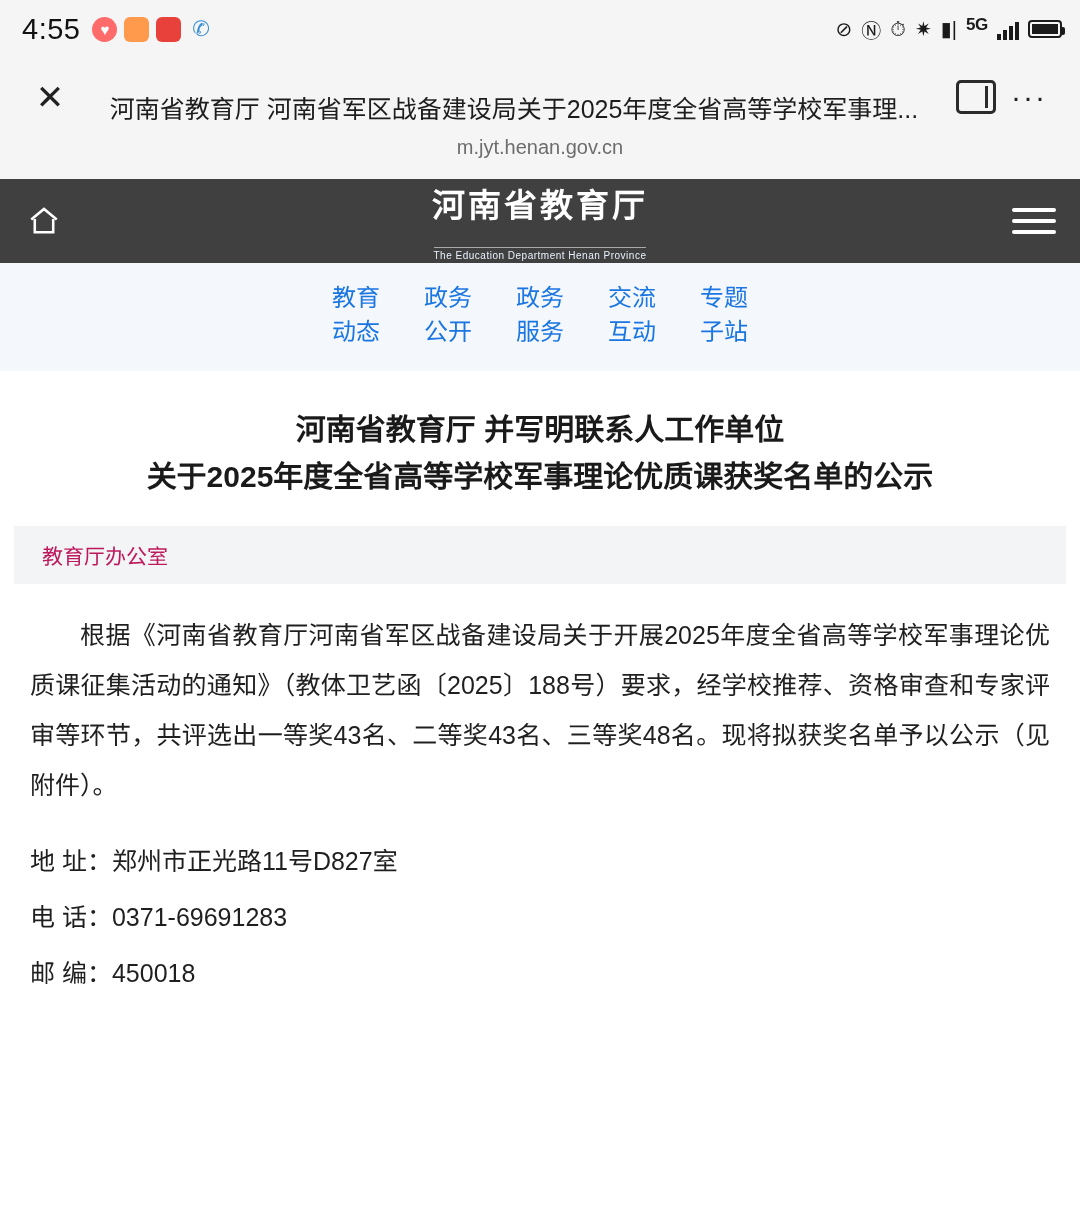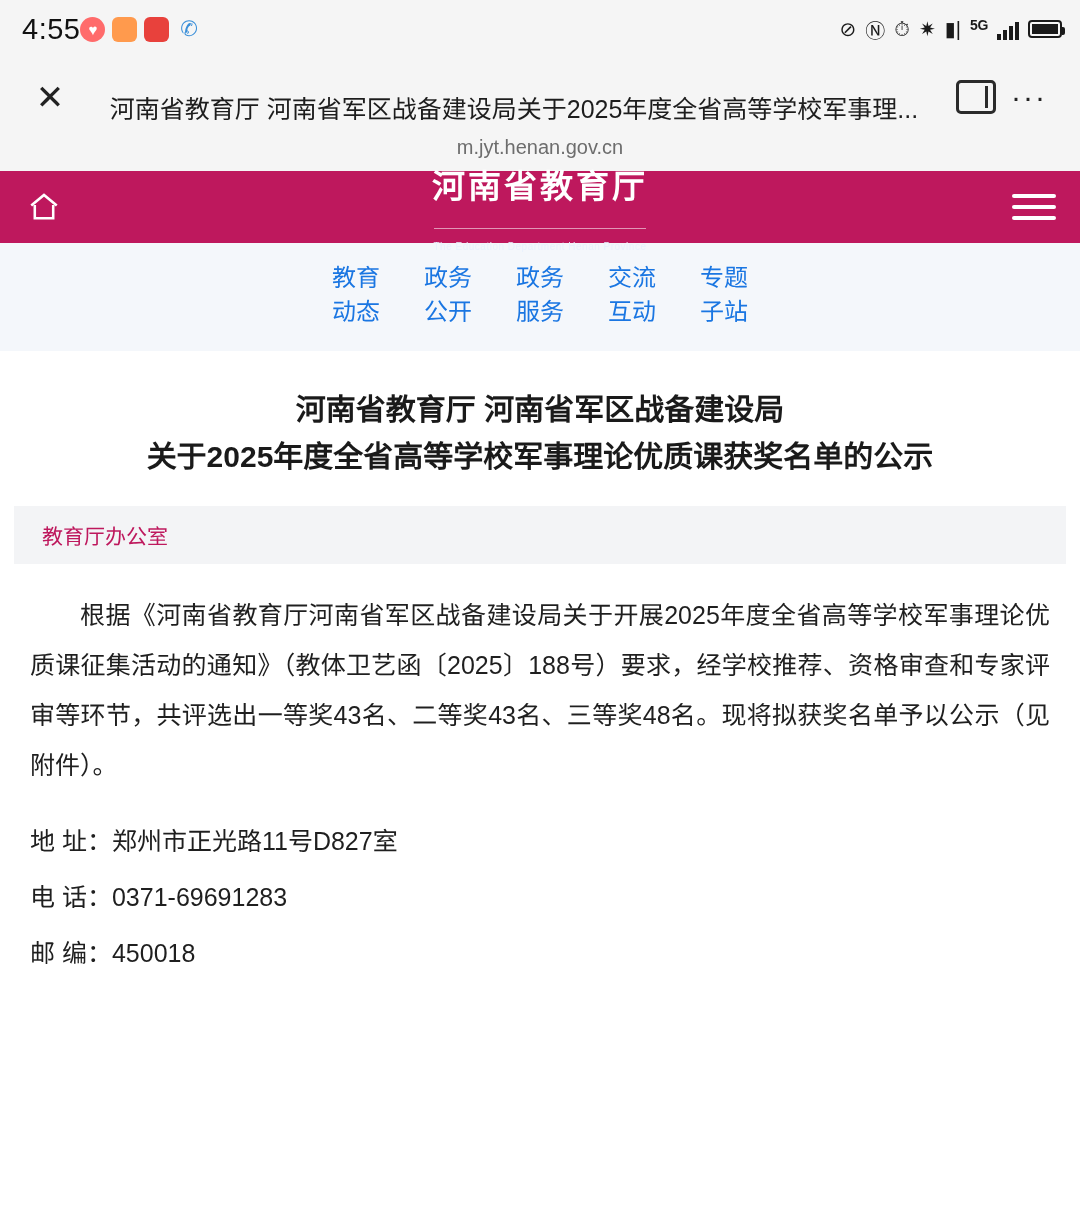--- a/index.html
+++ b/index.html
@@ -19,20 +19,21 @@
     display: flex;
     align-items: center;
     padding: 0 22px;
     position: relative;
   }
   .clock {
     font-size: 29px;
     color: #111;
     font-weight: 500;
     letter-spacing: .5px;
+    margin-right: 12px;
   }
   .status-icons-left { display: flex; align-items: center; gap: 7px; }
   .sq { width: 25px; height: 25px; border-radius: 6px; display: inline-block; }
   .sq.heart { background: #ff6b6b; border-radius: 50%; position: relative; }
   .sq.heart::after {
     content: "♥"; color: #fff; font-size: 15px; position: absolute;
     left: 50%; top: 50%; transform: translate(-50%,-50%);
   }
   .sq.orange { background: #ff9a4d; }
   .sq.red { background: #e8413c; }
@@ -45,21 +46,21 @@
     top: 0;
     height: 58px;
     display: flex;
     align-items: center;
     gap: 9px;
     color: #1a1a1a;
     font-size: 20px;
   }
   .status-right .g { display: flex; align-items: center; }
   .net-label {
-    font-size: 14px; font-weight: 700; letter-spacing: -.3px;
+    font-size: 17px; font-weight: 700; letter-spacing: -.3px;
     transform: translateY(-4px);
   }
   .bars { display: flex; align-items: flex-end; gap: 2px; height: 22px; }
   .bars i { width: 4px; background: #1a1a1a; display: block; }
   .bars i:nth-child(1){height:6px;} .bars i:nth-child(2){height:10px;}
   .bars i:nth-child(3){height:14px;} .bars i:nth-child(4){height:18px;}
   .battery {
     width: 34px; height: 18px; border: 2px solid #1a1a1a; border-radius: 4px;
     position: relative; display: inline-block;
   }
@@ -109,43 +110,43 @@
   }
   .more-dots {
     width: 46px; flex: 0 0 46px; text-align: center;
     font-size: 30px; color: #222; letter-spacing: 2px;
   }
   .url-bar {
     background: #f5f5f5;
     text-align: center;
     font-size: 20px;
     color: #6d6d6d;
-    padding-bottom: 12px;
+    padding-bottom: 20px;
   }
 
   
   .site-header {
-    height: 72px;
-    background: #be185d;
+    height: 84px;
+    background: #404040;
     display: flex;
     align-items: center;
     justify-content: space-between;
     padding: 0 24px;
     position: relative;
   }
   .home-icon { width: 40px; height: 40px; color: #fff; display:flex; align-items:center; justify-content:center;}
   .site-logo { position: absolute; left: 0; right: 0; text-align: center; pointer-events: none; }
   .site-logo .cn {
     font-family: "Liberation Serif", "DejaVu Serif", serif;
     font-size: 33px; color: #fff; letter-spacing: 3px; font-weight: 700;
   }
   .site-logo .en {
     font-size: 10px; color: #e8f1fd; letter-spacing: .5px; margin-top: 20px;
     border-top: 1px solid rgba(255,255,255,.55);
-    display: inline-block; padding-top: 12px;
+    display: inline-block; padding-top: 2px;
   }
   .hamburger { width: 44px; display: flex; flex-direction: column; gap: 7px; z-index:2;}
   .hamburger i { display:block; height: 4px; background: #fff; border-radius: 2px; }
 
   
   .nav {
     background: #f4f7fb;
     display: flex;
     justify-content: center;
     gap: 44px;
@@ -266,21 +267,21 @@
     <div>互动</div>
   </div>
   <div class="nav-item">
     <div>专题</div>
     <div>子站</div>
   </div>
 </div>
 
 <div class="article">
   <div class="art-title">
-    <span class="l1">河南省教育厅 河南省军区战备建设局</span>
+    <span class="l1">河南省教育厅 并写明联系人工作单位</span>
     <span class="l2">关于2025年度全省高等学校军事理论优质课获奖名单的公示</span>
   </div>
 
   <div class="meta">
     <span>教育厅办公室</span>
   </div>
 
   <div class="body-text">
     <p>根据《河南省教育厅河南省军区战备建设局关于开展2025年度全省高等学校军事理论优质课征集活动的通知》（教体卫艺函〔2025〕188号）要求，经学校推荐、资格审查和专家评审等环节，共评选出一等奖43名、二等奖43名、三等奖48名。现将拟获奖名单予以公示（见附件）。</p>
 

